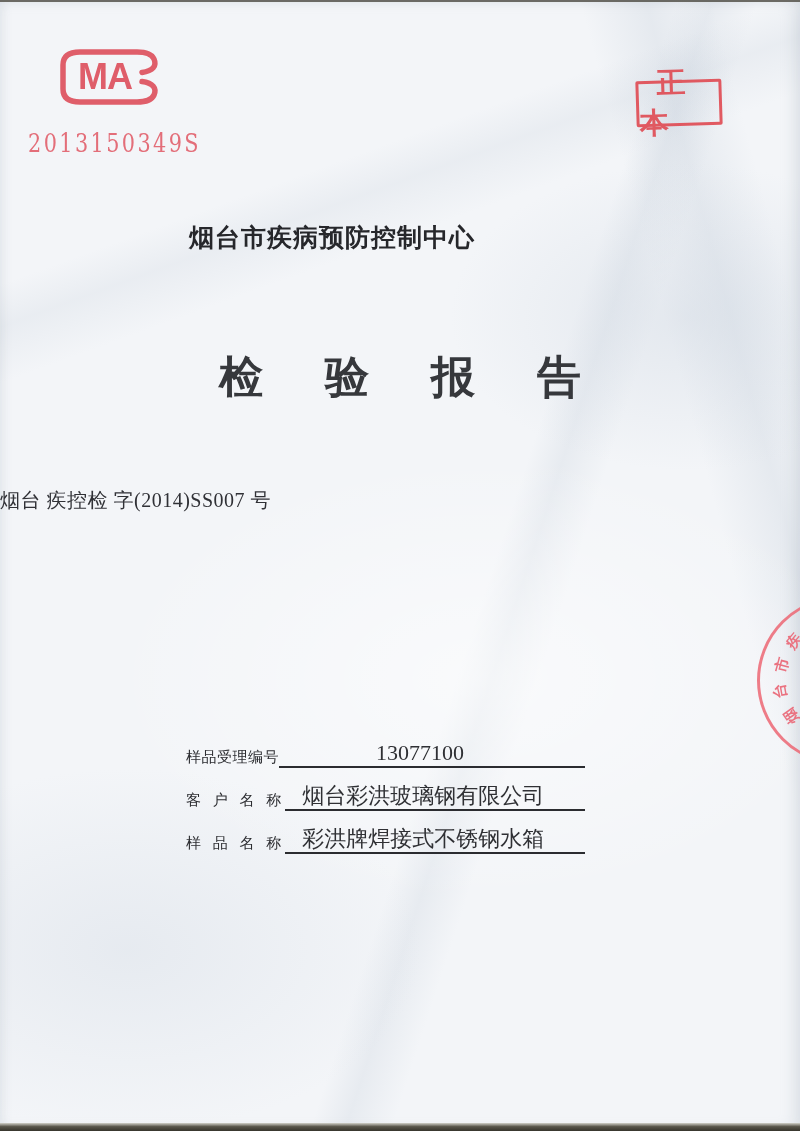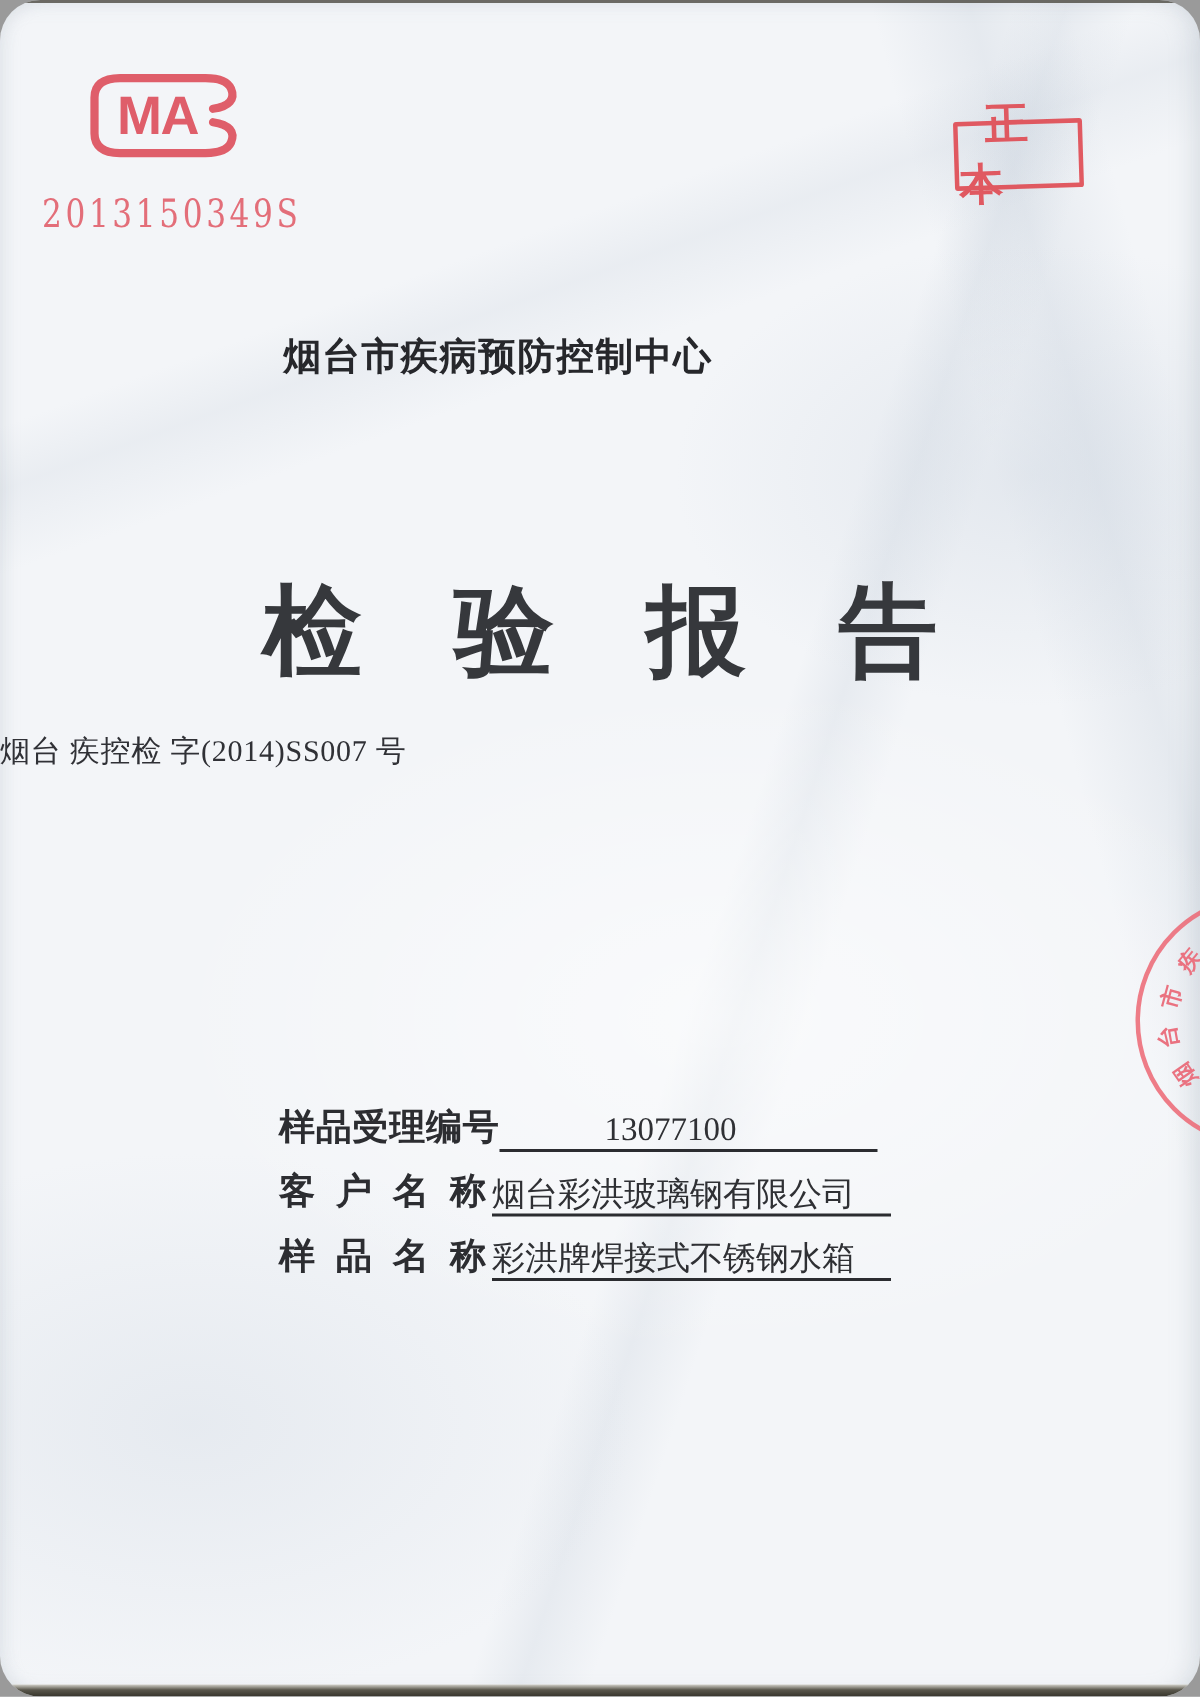--- a/index.html
+++ b/index.html
@@ -11,21 +11,20 @@
     font-family:"Liberation Serif","DejaVu Serif",serif;
     background:
       radial-gradient(ellipse 340px 220px at 86% 28%, rgba(203,212,223,0.40), transparent 70%),
       radial-gradient(ellipse 420px 260px at 16% 84%, rgba(203,212,223,0.32), transparent 70%),
       radial-gradient(ellipse 500px 300px at 60% 60%, rgba(255,255,255,0.55), transparent 75%),
       linear-gradient(108deg, transparent 58%, rgba(188,199,212,0.22) 61%, transparent 65%),
       linear-gradient(160deg, transparent 20%, rgba(188,199,212,0.18) 23%, transparent 27%),
       linear-gradient(75deg, transparent 80%, rgba(188,199,212,0.25) 86%, transparent 92%),
       #f3f5f8;
     box-shadow: inset -6px 0 14px rgba(160,170,184,0.25), inset 4px 0 10px rgba(180,188,200,0.18);
-    border-radius: 27px;
   }
   .scan-edge-top{position:absolute;left:0;top:0;width:800px;height:2px;background:#4c4a41;opacity:.8;}
   .scan-edge-bottom{position:absolute;left:0;bottom:0;width:800px;height:8px;
     background:linear-gradient(#d2d1c9 0%, #59564b 45%, #37352c 100%);}
   
   .cma-stamp{position:absolute;left:58px;top:47px;width:110px;height:60px;opacity:.88;}
   .cma-number{
     position:absolute;left:28px;top:128px;
     font-family:"DejaVu Serif","Liberation Serif",serif;
     font-size:26px;letter-spacing:3px;color:#e2636f;
@@ -41,33 +40,33 @@
     letter-spacing:18px;text-indent:18px;
     opacity:.9;
   }
   
   .org-title{
     position:absolute;left:0;top:221px;width:664px;
     text-align:center;font-size:25px;font-weight:600;
     letter-spacing:1px;color:#26272b;
   }
   .main-title{
-    position:absolute;left:0;top:376px;width:800px;
-    text-align:center;font-size:66px;font-weight:700;
+    position:absolute;left:0;top:348px;width:800px;
+    text-align:center;font-size:44px;font-weight:700;
     letter-spacing:62px;text-indent:62px;color:#36383c;
   }
   .report-number{
     position:absolute;left:0;top:487px;width:800px;
     text-align:left;font-size:20px;color:#303136;letter-spacing:.5px;
   }
   
   .form-block{position:absolute;left:186px;top:725px;width:399px;}
   .form-row{display:flex;align-items:flex-end;height:43px;}
   .form-label{
-    flex:none;font-size:24px;font-weight:bold;color:#2c2d31;
+    flex:none;font-size:15px;font-weight:normal;color:#2c2d31;
     letter-spacing:.5px;padding-bottom:1px;white-space:pre;margin-top:20px;
   }
   .form-row:nth-child(n+2) .form-label{letter-spacing:4px;}
   .form-line{
     flex:1;border-bottom:2px solid #2b2c30;
     text-align:center;font-size:22px;color:#2f3034;
     padding:0 24px 0 0;white-space:nowrap;line-height:1.25;
   }
   .issue-date{
     position:absolute;left:445px;top:950px;transform:translateX(-50%);

